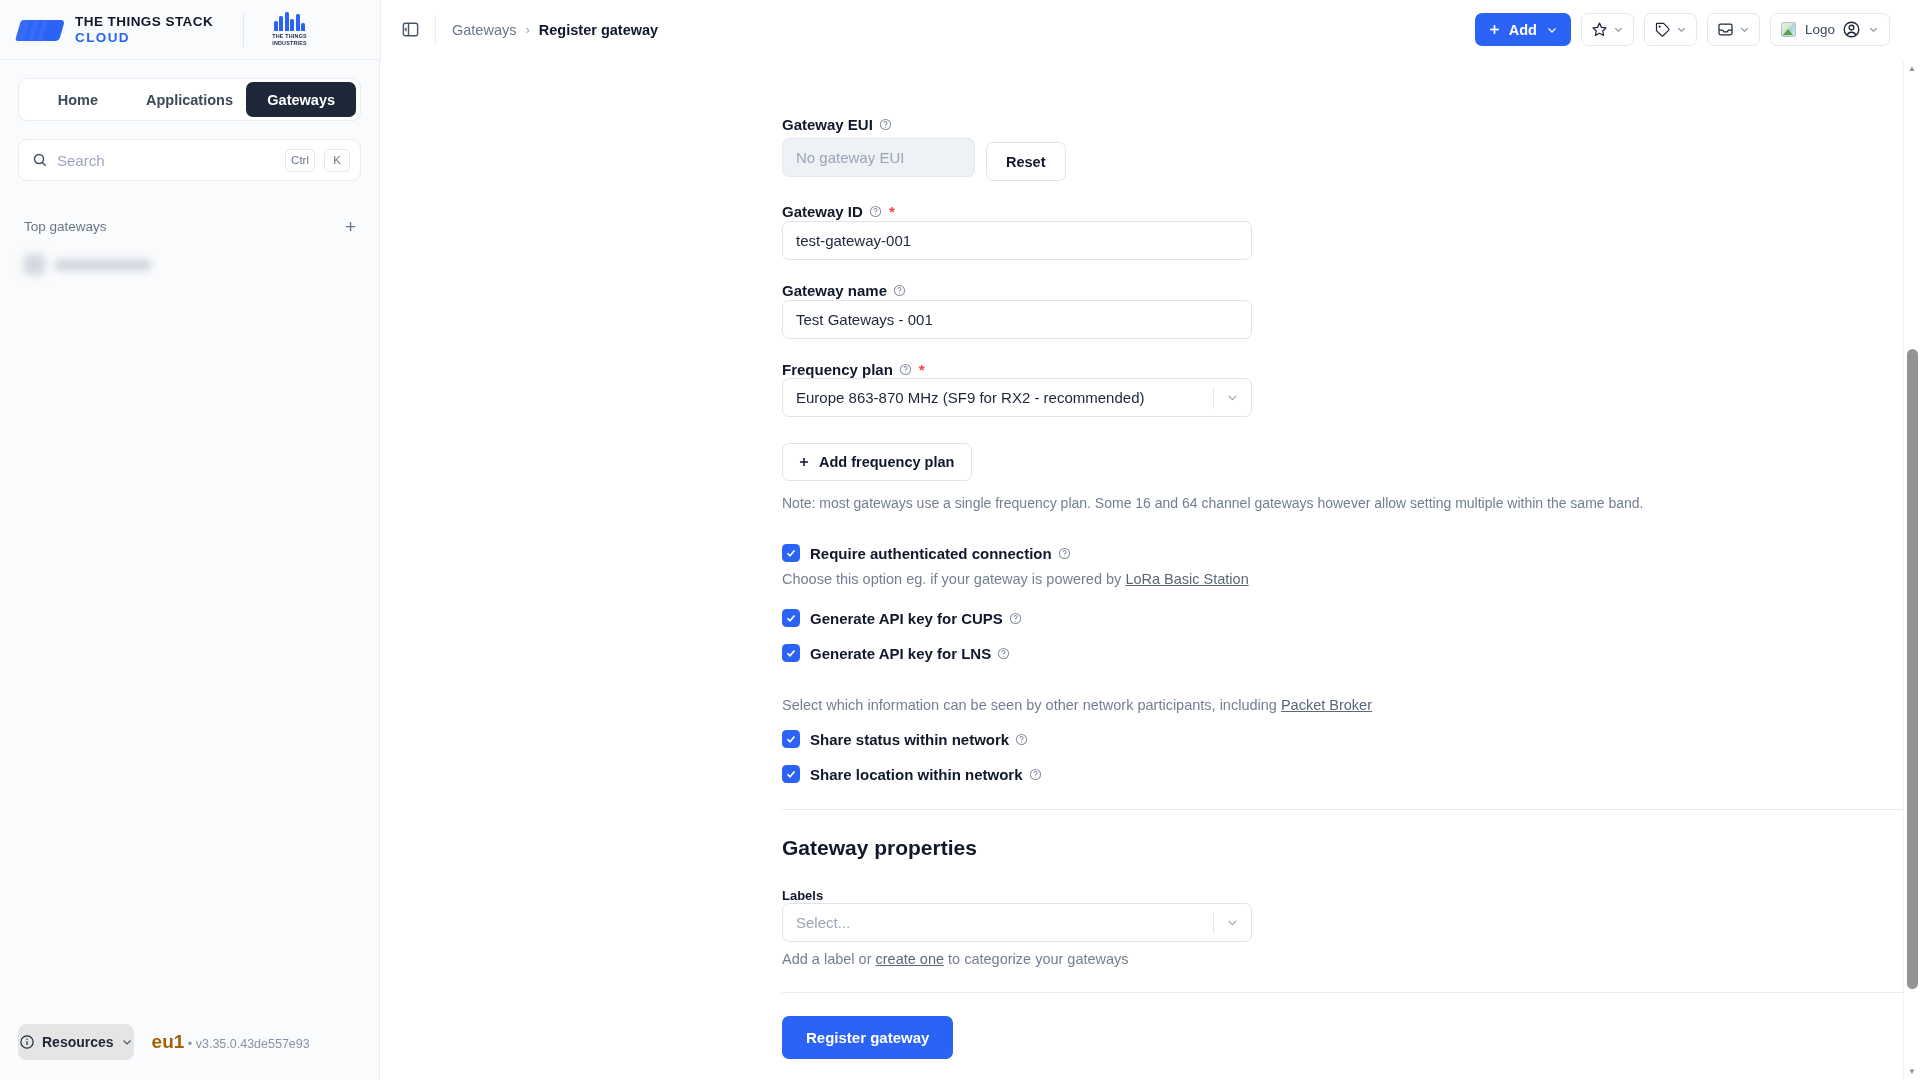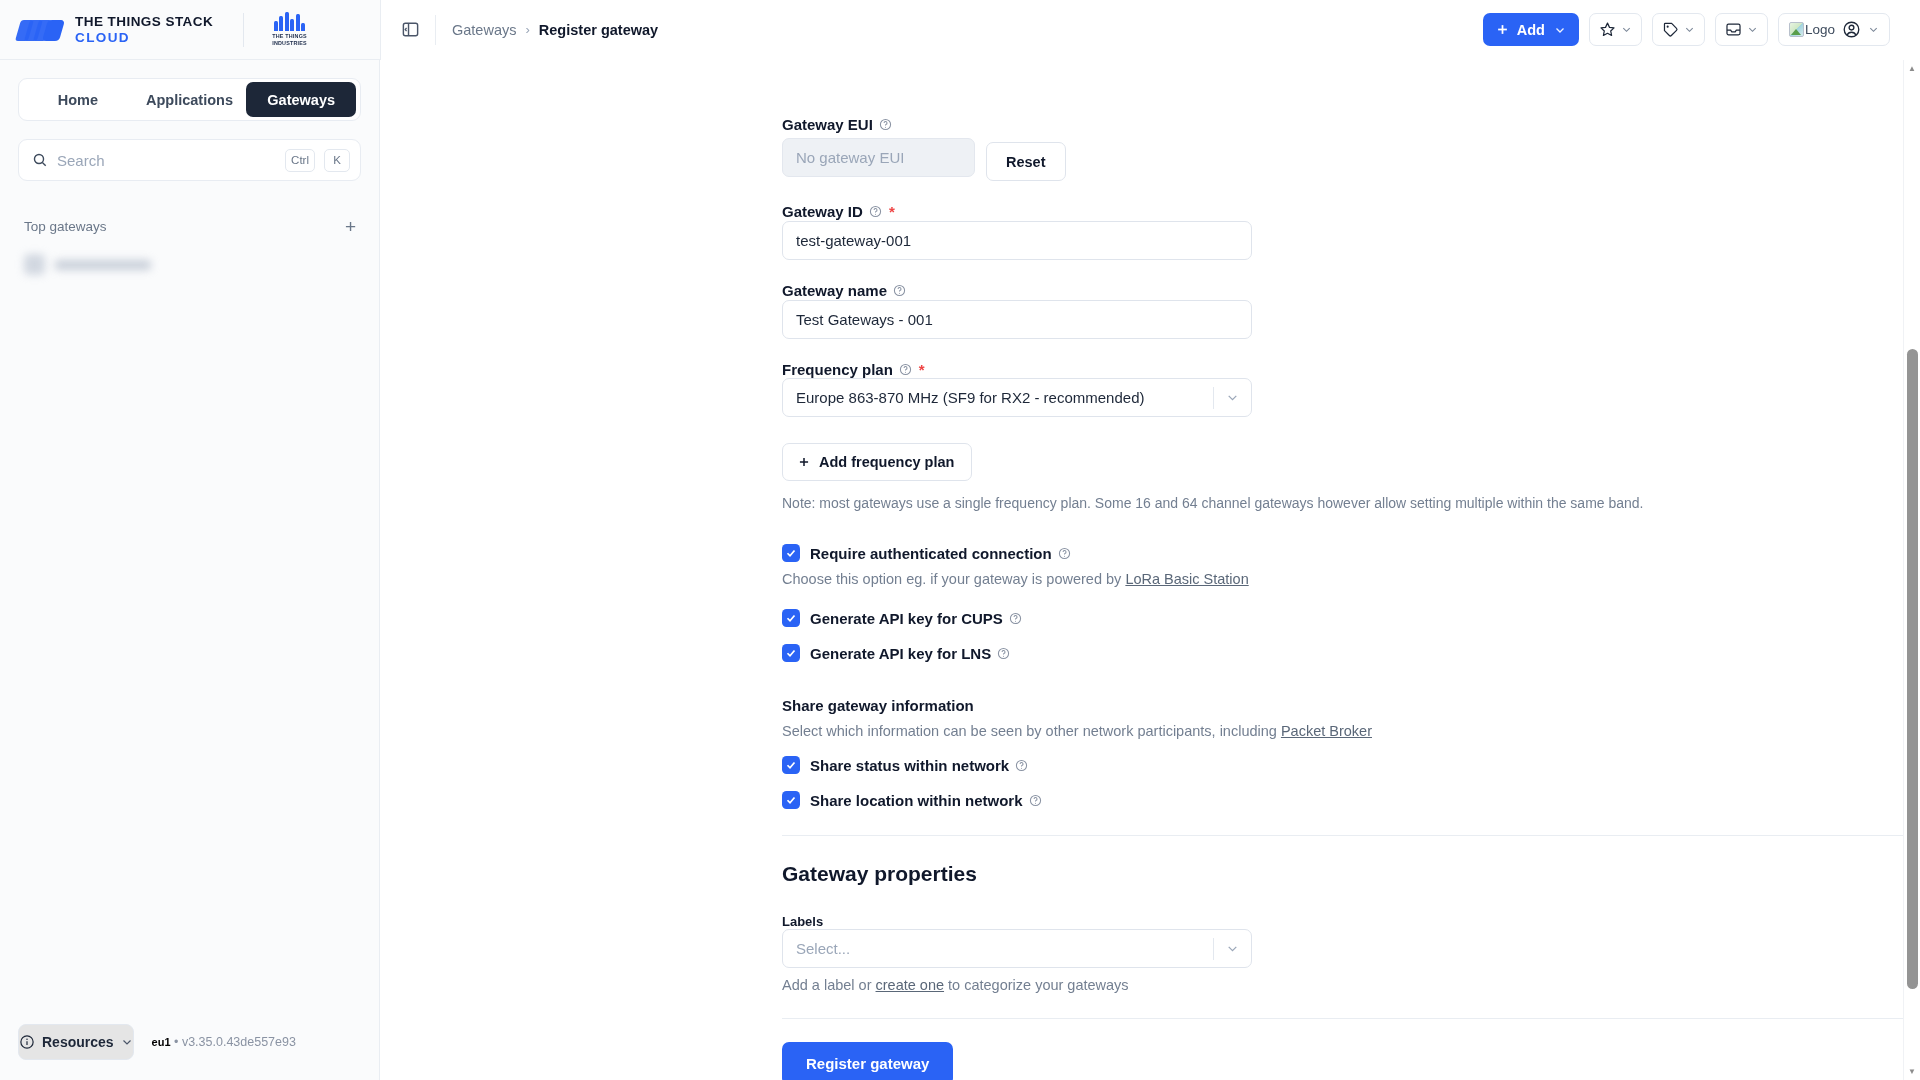--- a/index.html
+++ b/index.html
@@ -55,21 +55,21 @@
     font-size: 14.5px; font-weight: 700; cursor: pointer; font-family: inherit;
   }
   .add-btn .chev { opacity: .92; margin-left: 2px; }
   .pillbtn {
     display: flex; align-items: center; justify-content: center; gap: 5px;
     height: 33px; padding: 0 9px; border: 1px solid #e3e8ef; border-radius: 7px;
     background: #fff; cursor: pointer; color: #2b3648;
   }
   .pillbtn.user { padding: 0 10px; gap: 7px; }
   .brokenimg {
-    display: inline-flex; align-items: center; gap: 1px; font-size: 13.5px; color: #3d4a5c;
+    display: inline-flex; align-items: center; gap: 9px; font-size: 13.5px; color: #3d4a5c;
   }
   .brokenimg .ph {
     width: 15px; height: 15px; border: 1px solid #b8c0cc; border-radius: 2px;
     background: linear-gradient(135deg,#e8f4e2 0%,#cfe8c4 48%,#9fd3de 49%,#d8ecef 100%);
     position: relative; overflow: hidden; flex: none;
   }
   .brokenimg .ph::after {
     content:""; position:absolute; left:1px; bottom:1px; width:0;height:0;
     border-left: 5px solid transparent; border-right: 5px solid transparent; border-bottom: 6px solid #5a9e4a;
   }
@@ -114,21 +114,21 @@
   .blur-item .av { width: 21px; height: 21px; border-radius: 5px; background: #b9c2d0; }
   .blur-item .tx { width: 96px; height: 10px; border-radius: 3px; background: #aab4c4; }
 
   .side-foot { margin-top: auto; padding: 0 0 20px; display: flex; align-items: center; gap: 18px; }
   .res-btn {
     display: flex; align-items: center; gap: 7px; height: 36px; padding: 0 0;
     border: 1px solid #e3e8ef; border-radius: 8px; background: #e5e5e5; cursor: pointer;
     font-size: 14px; font-weight: 700; color: #1d2738;
   }
   .ver { font-size: 12.5px; color: #8a93a3; }
-  .ver b { color: #000000; font-weight: 700; font-size: 11px; }
+  .ver b { color: #a16207; font-weight: 700; font-size: 19px; }
 
   
   .main { flex: 1; min-width: 0; position: relative; background: #fff; display: flex; flex-direction: column; }
   .scrollarea { flex: 1; overflow: hidden; position: relative; }
   .content { padding: 56px 0 0 402px; }
 
   .flabel { font-size: 15px; font-weight: 700; color: #10182b; display: flex; align-items: center; gap: 6px; }
   .req { color: #ef4444; font-size: 15px; font-weight: 700; margin-left: 1px; }
   .q { flex: none; color: #8a93a3; }
 
@@ -473,21 +473,20 @@
                     <circle cx="12" cy="12" r="9.4"></circle>
                     <path d="M9.4 9.3a2.7 2.7 0 1 1 3.4 2.6c-.6.2-.8.7-.8 1.3v.5"></path>
                     <circle cx="12" cy="17" r="1" fill="#8a93a3" stroke="none"></circle>
                   </svg>
               </span>
             </div>
           </div>
 
           
           <div style="margin-top:35px">
-            <div class="sechead">Share gateway information</div>
             <div class="sub">
               <span>Select which information can be seen by other network participants, including </span><span class="lnk">Packet Broker</span>
             </div>
             <div class="ckrow" style="margin-top:17px">
               <span class="ck">
                 <svg width="12" height="12" viewBox="0 0 24 24" stroke="#fff" stroke-width="3.4" fill="none">
                     <polyline points="5 12.5 10 17.5 19 7"></polyline>
                   </svg>
               </span>
               <span class="ck-label">

